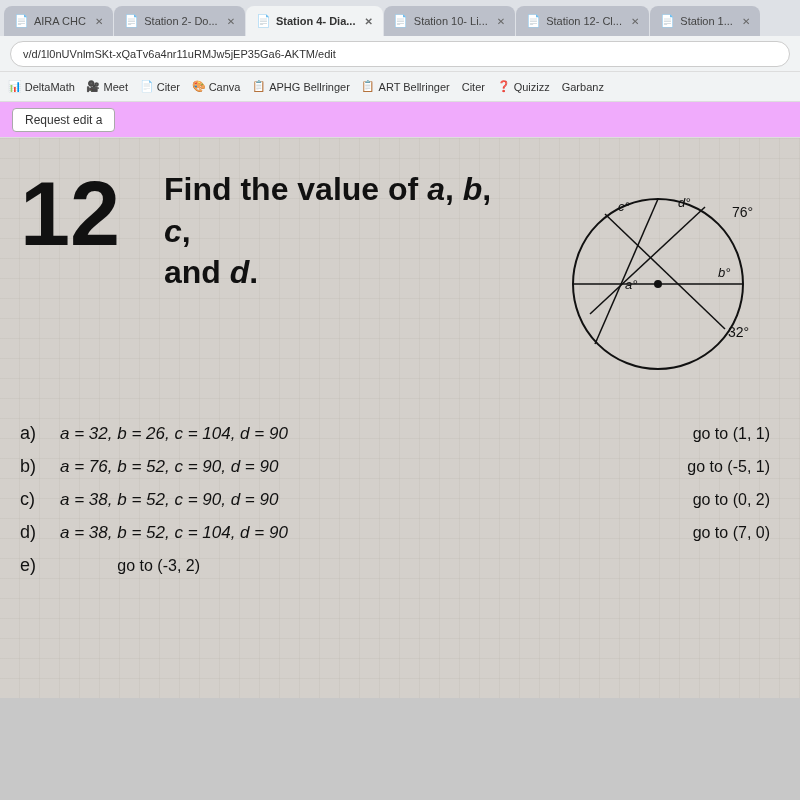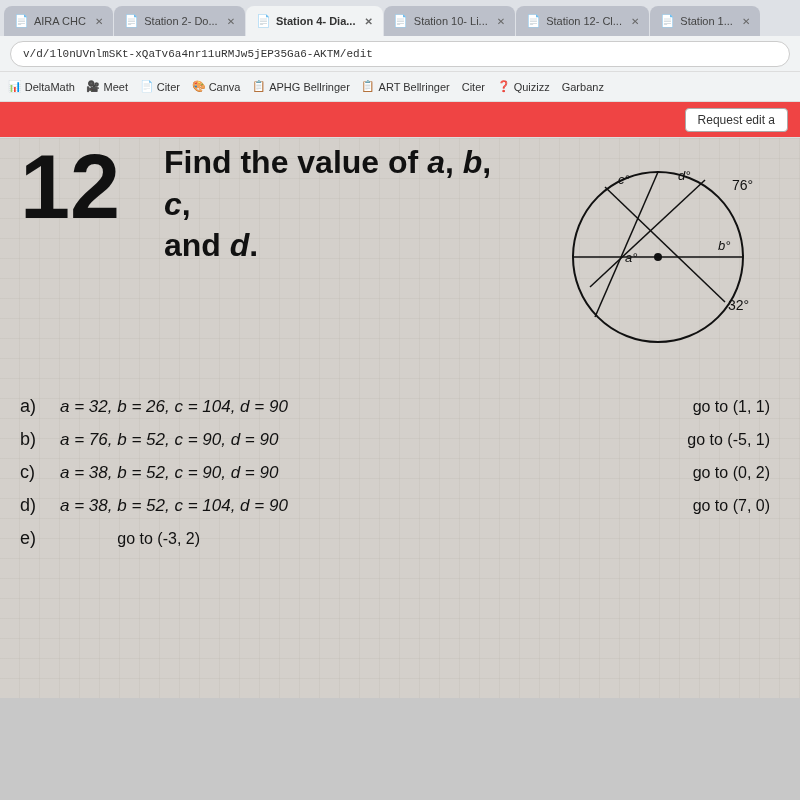--- a/index.html
+++ b/index.html
@@ -68,21 +68,20 @@
       flex: 1;
       background: #fff;
       border: 1px solid #ccc;
       border-radius: 20px;
       height: 26px;
       padding: 0 12px;
       font-size: 11px;
       color: #333;
       display: flex;
       align-items: center;
-      font-family: Liberation Mono, monospace;
     }
 
     .bookmarks-bar {
       background: #f1f3f4;
       height: 30px;
       display: flex;
       align-items: center;
       padding: 0 8px;
       gap: 12px;
       border-bottom: 1px solid #ddd;
@@ -95,42 +94,42 @@
       gap: 3px;
       cursor: pointer;
       white-space: nowrap;
     }
     .bookmark-icon {
       font-size: 11px;
     }
 
     
     .request-edit-bar {
-      background: #ef4444;
+      background: #f0abfc;
       height: 36px;
       display: flex;
       align-items: center;
-      justify-content: flex-end;
+      justify-content: flex-start;
       padding: 0 12px;
       border-bottom: 1px solid #ddd;
     }
     .request-edit-btn {
       background: #fff;
       border: 1px solid #aaa;
       border-radius: 4px;
       padding: 4px 12px;
       font-size: 12px;
       cursor: pointer;
       color: #333;
     }
 
     
     .main-content {
       background: #d4d0cb;
-      padding: 4px 30px 20px 20px;
+      padding: 31px 30px 20px 20px;
       min-height: 560px;
       background-image: repeating-linear-gradient(
         0deg,
         transparent,
         transparent 19px,
         rgba(180,175,165,0.4) 20px
       ),
       repeating-linear-gradient(
         90deg,
         transparent,

